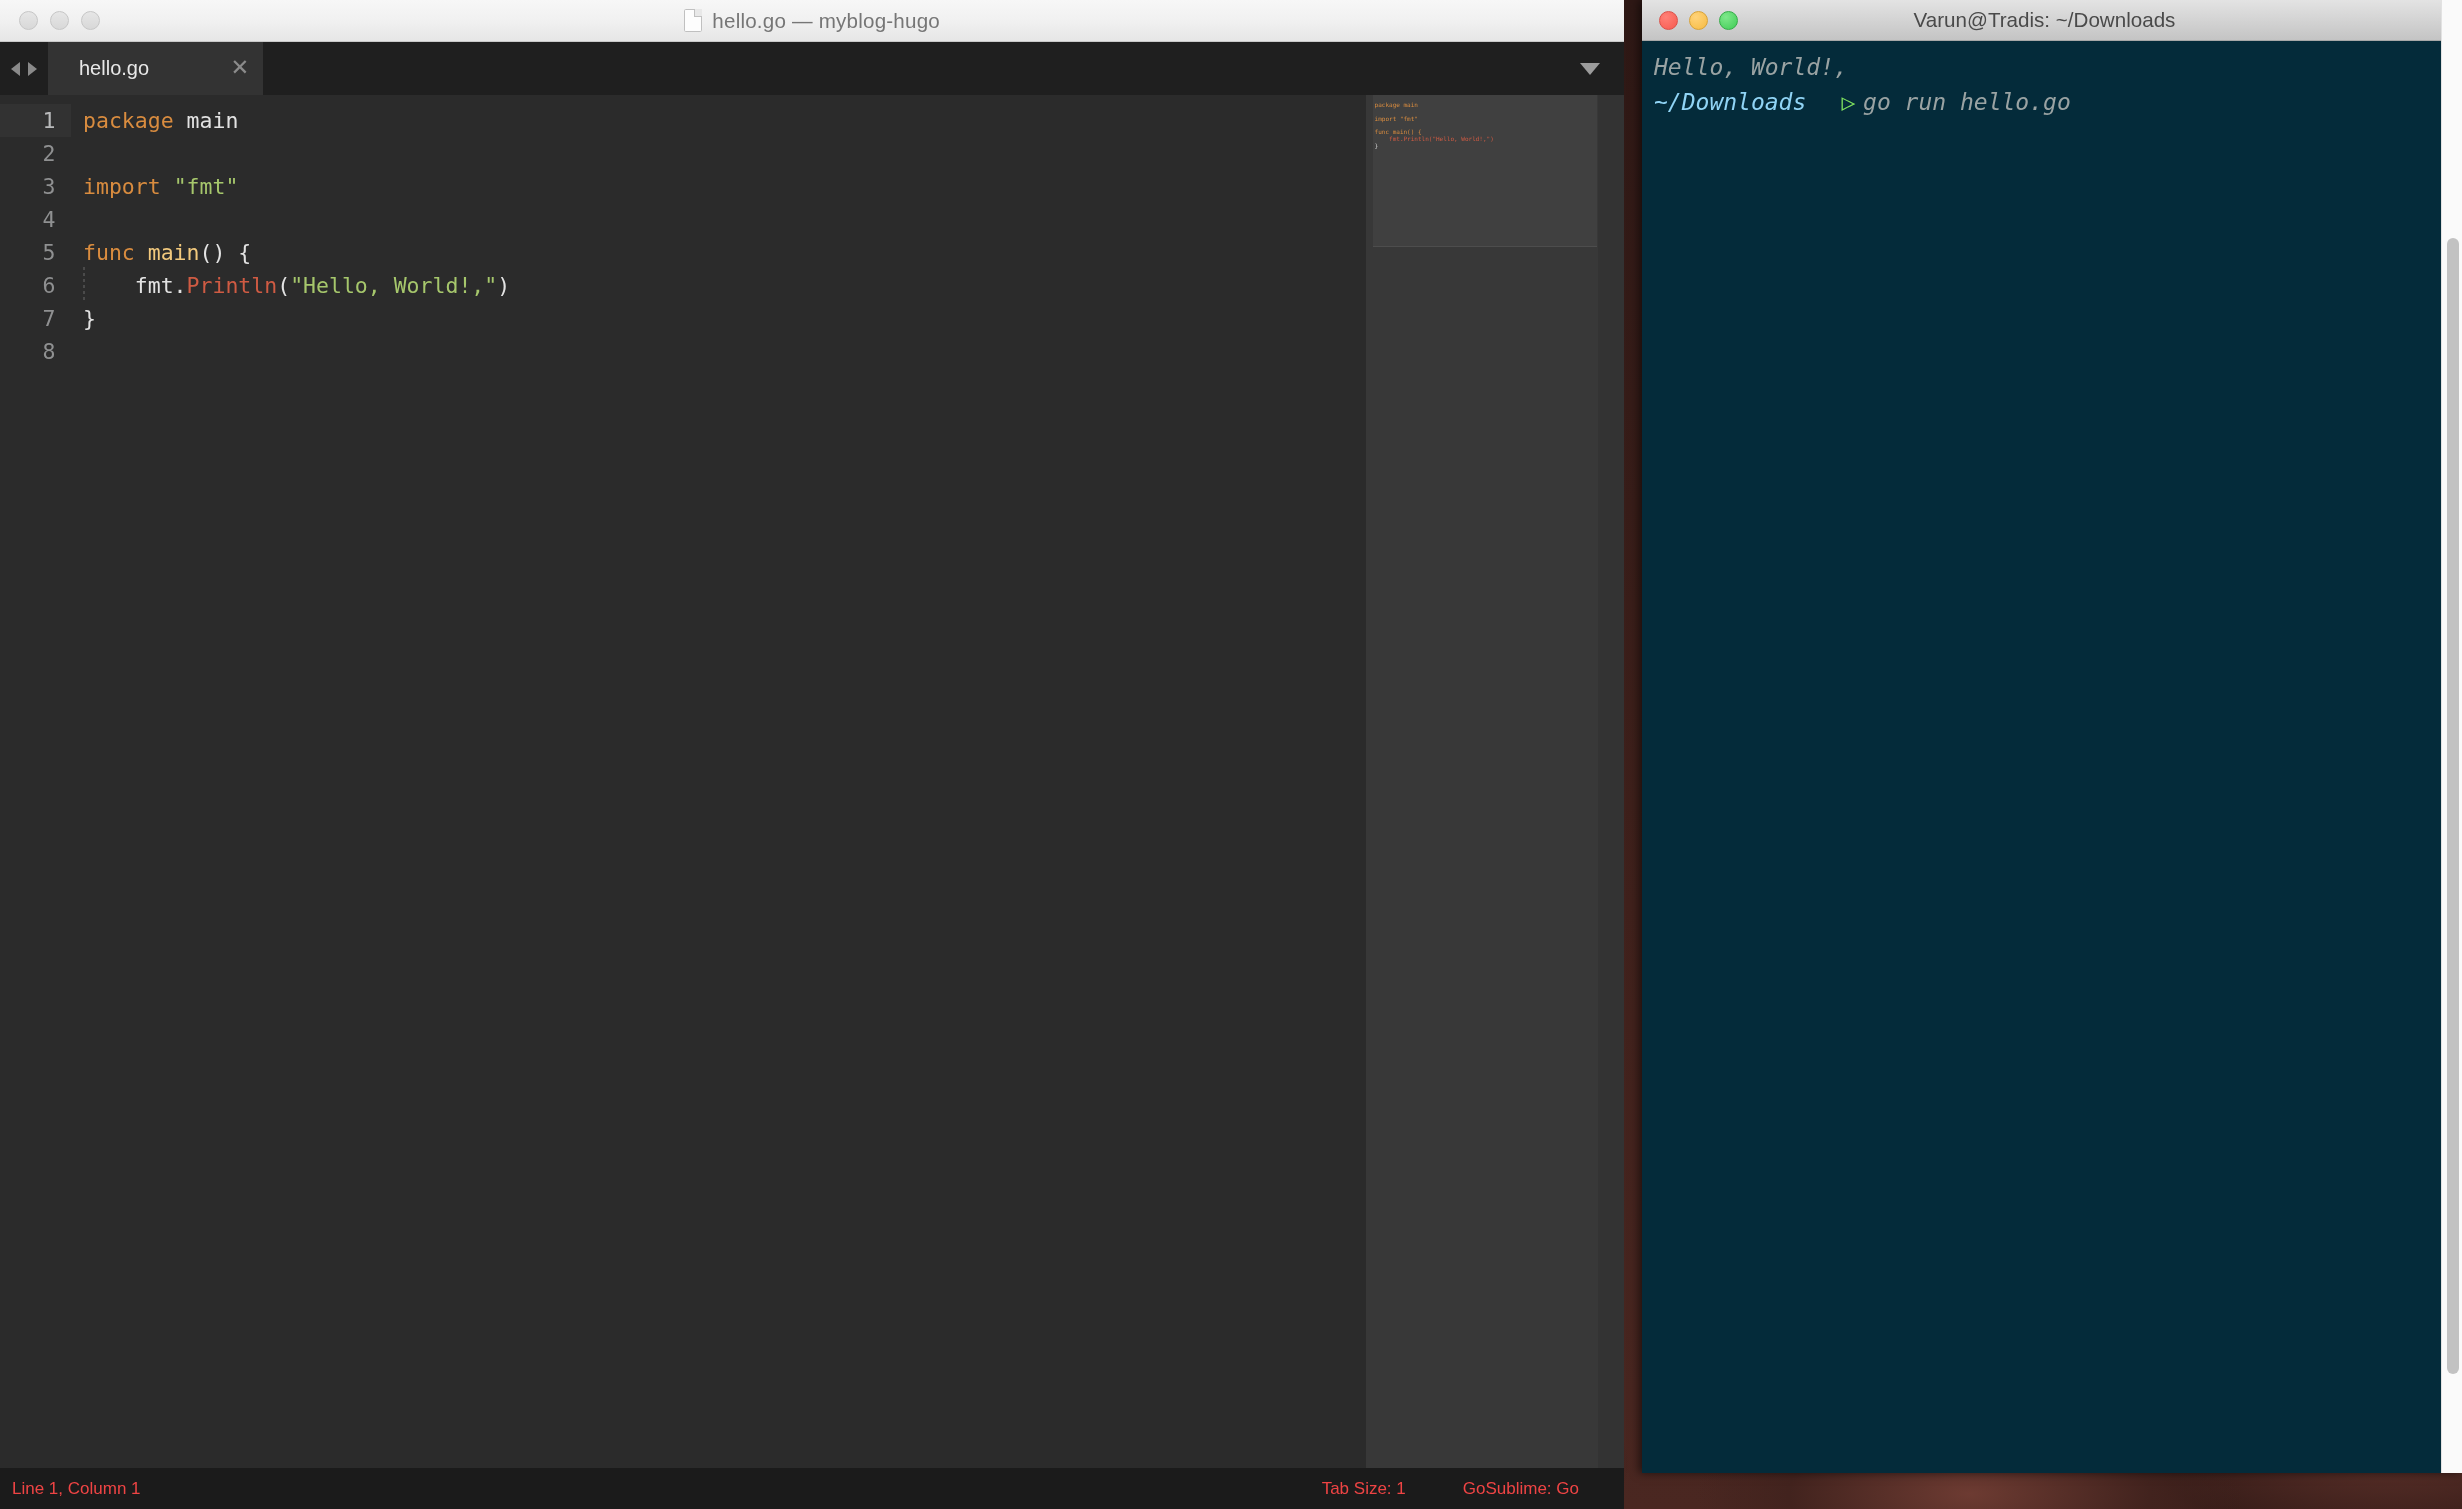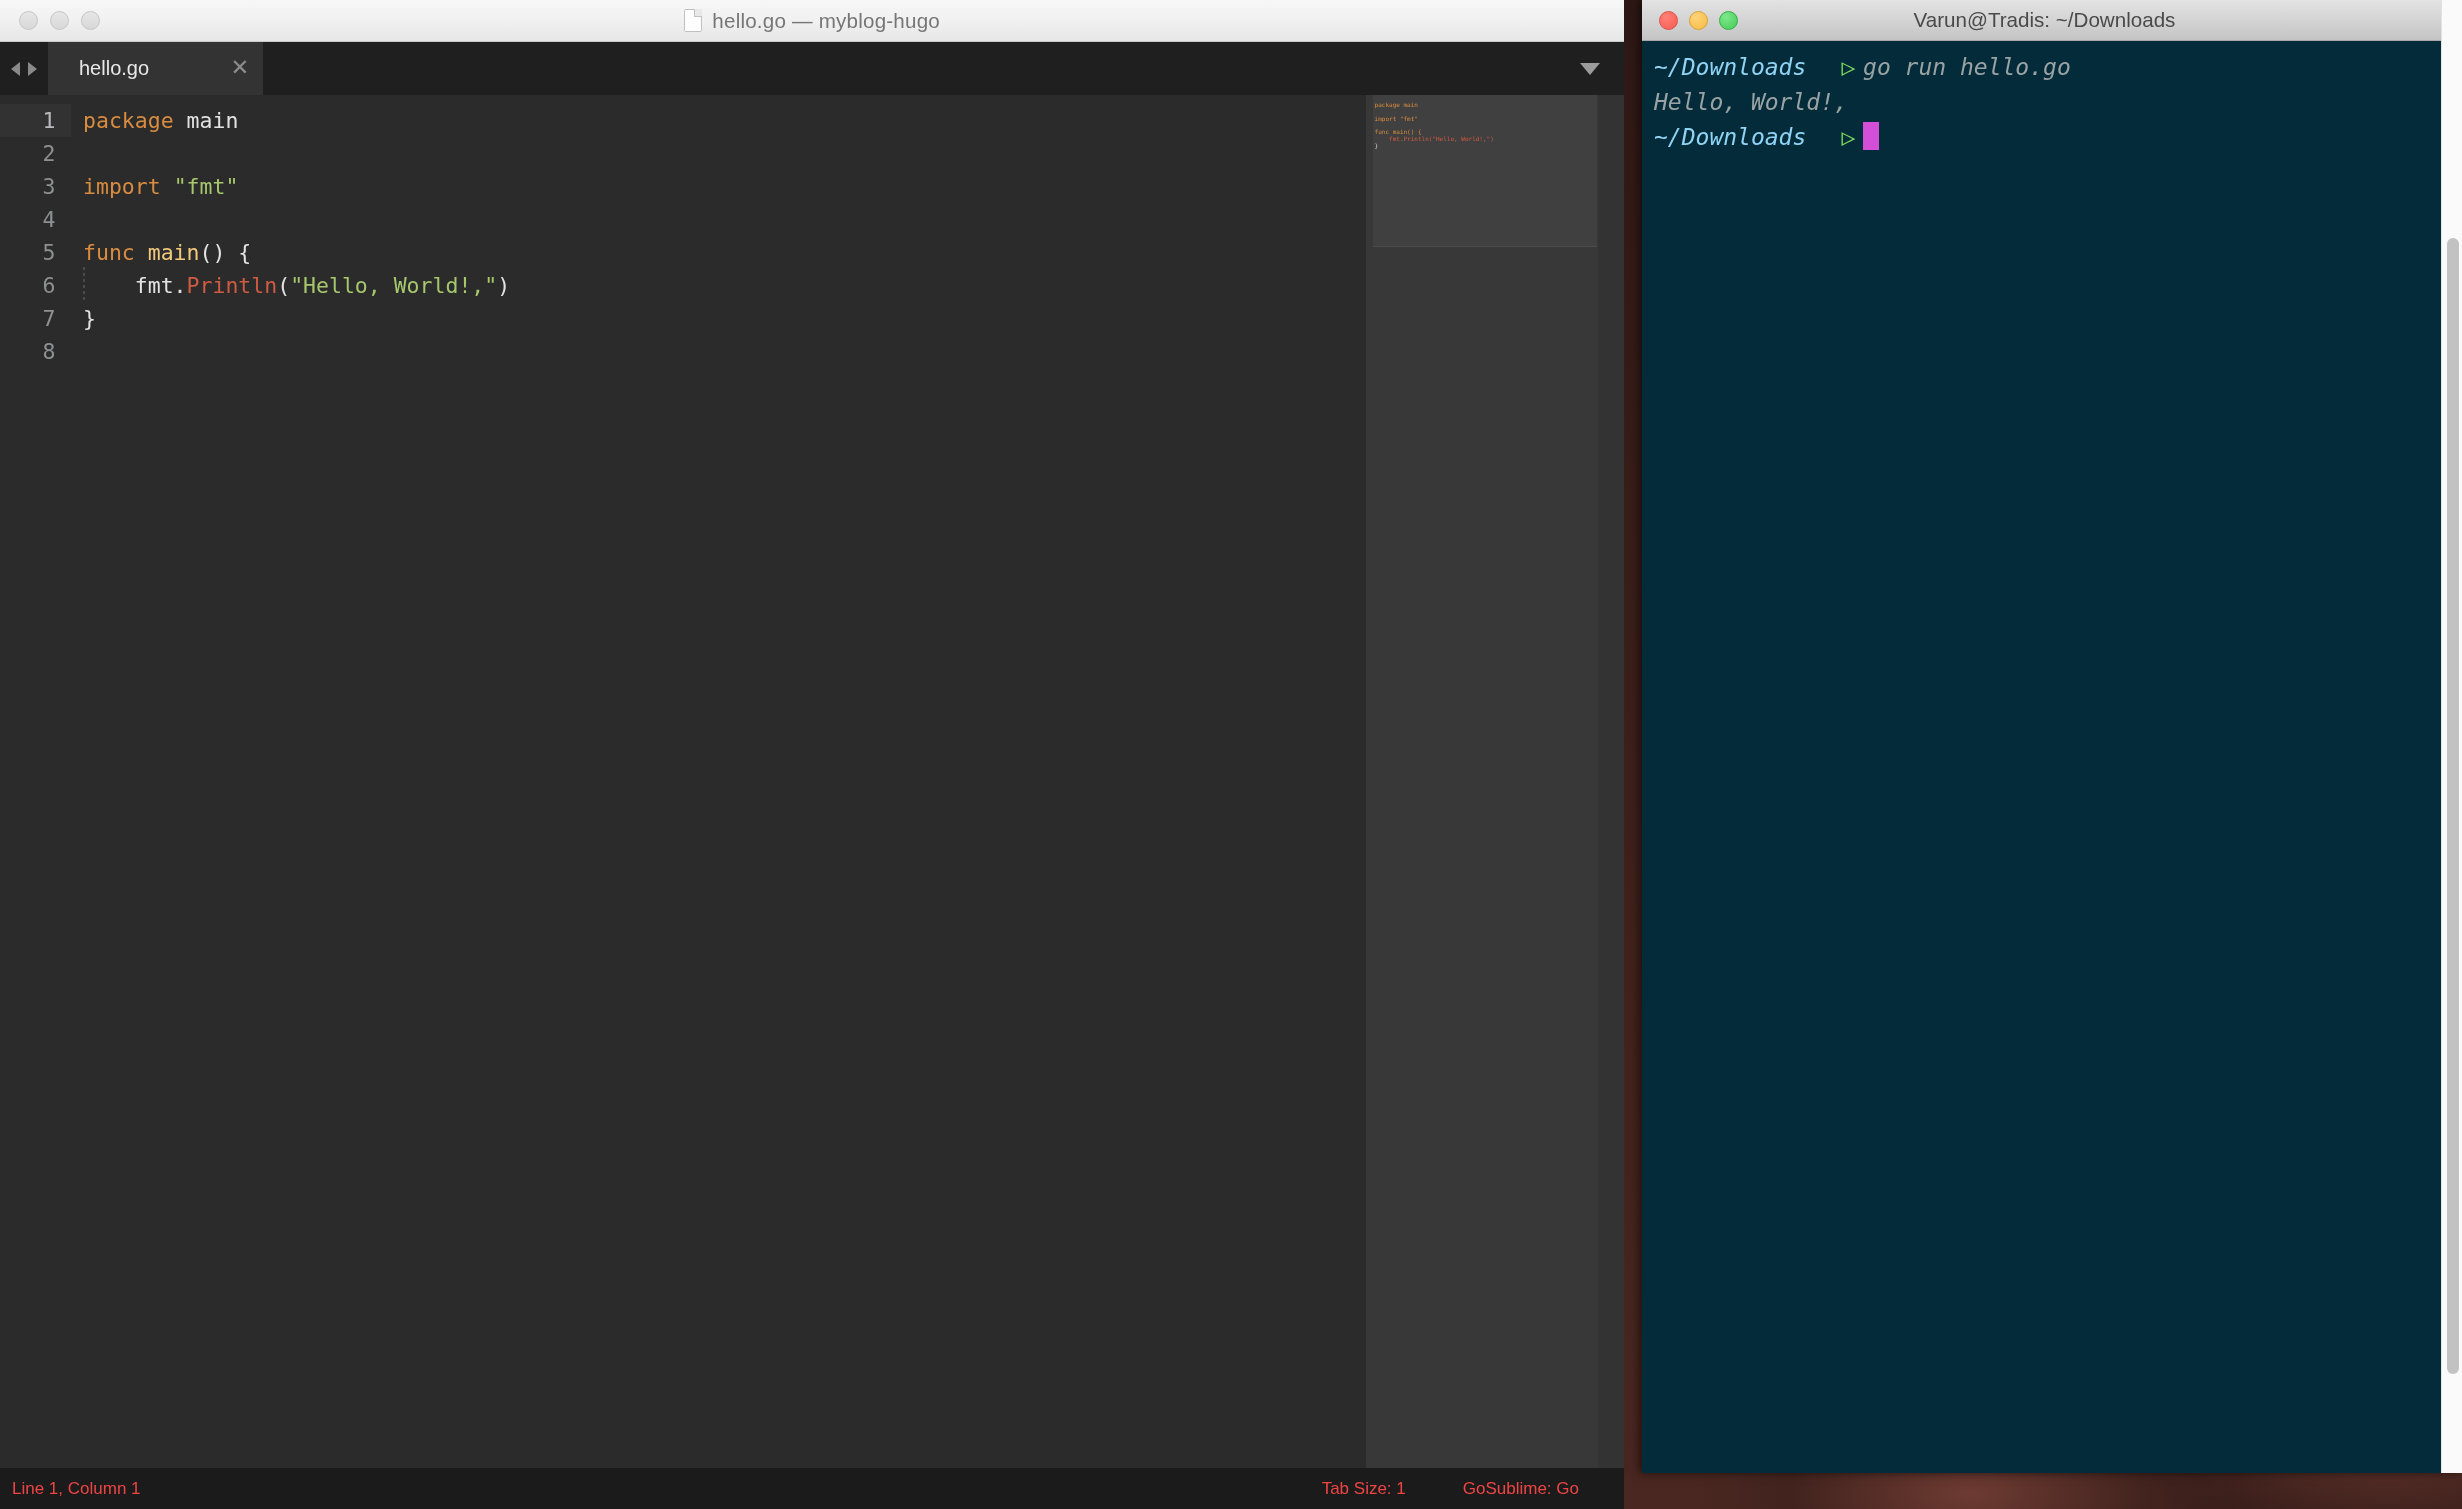--- a/index.html
+++ b/index.html
@@ -439,23 +439,22 @@
       <div class="tm-lights">
         <div class="tm-light red"></div>
         <div class="tm-light yellow"></div>
         <div class="tm-light green"></div>
       </div>
       <div class="tm-title-wrap">
         <span class="tm-title-text">Varun@Tradis: ~/Downloads</span>
       </div>
     </div>
     <div class="tm-body" id="tmbody">
+        <div class="tm-line"><span class="tm-out">Hello, World!,</span></div>
         <div class="tm-line"><span class="tm-path">~/Downloads</span><span>  </span><span class="tm-arrow">▷</span><span class="tm-cmd">go run hello.go</span></div>
-        <div class="tm-line"><span class="tm-out">Hello, World!,</span></div>
-        <div class="tm-line"><span class="tm-path">~/Downloads</span><span>  </span><span class="tm-arrow">▷</span><span class="tm-cursor"></span></div>
       </div>
   </div>
 
   <div id="scrollbar">
     <div id="scrollbar-thumb"></div>
   </div>
 
 </div>
 
 

